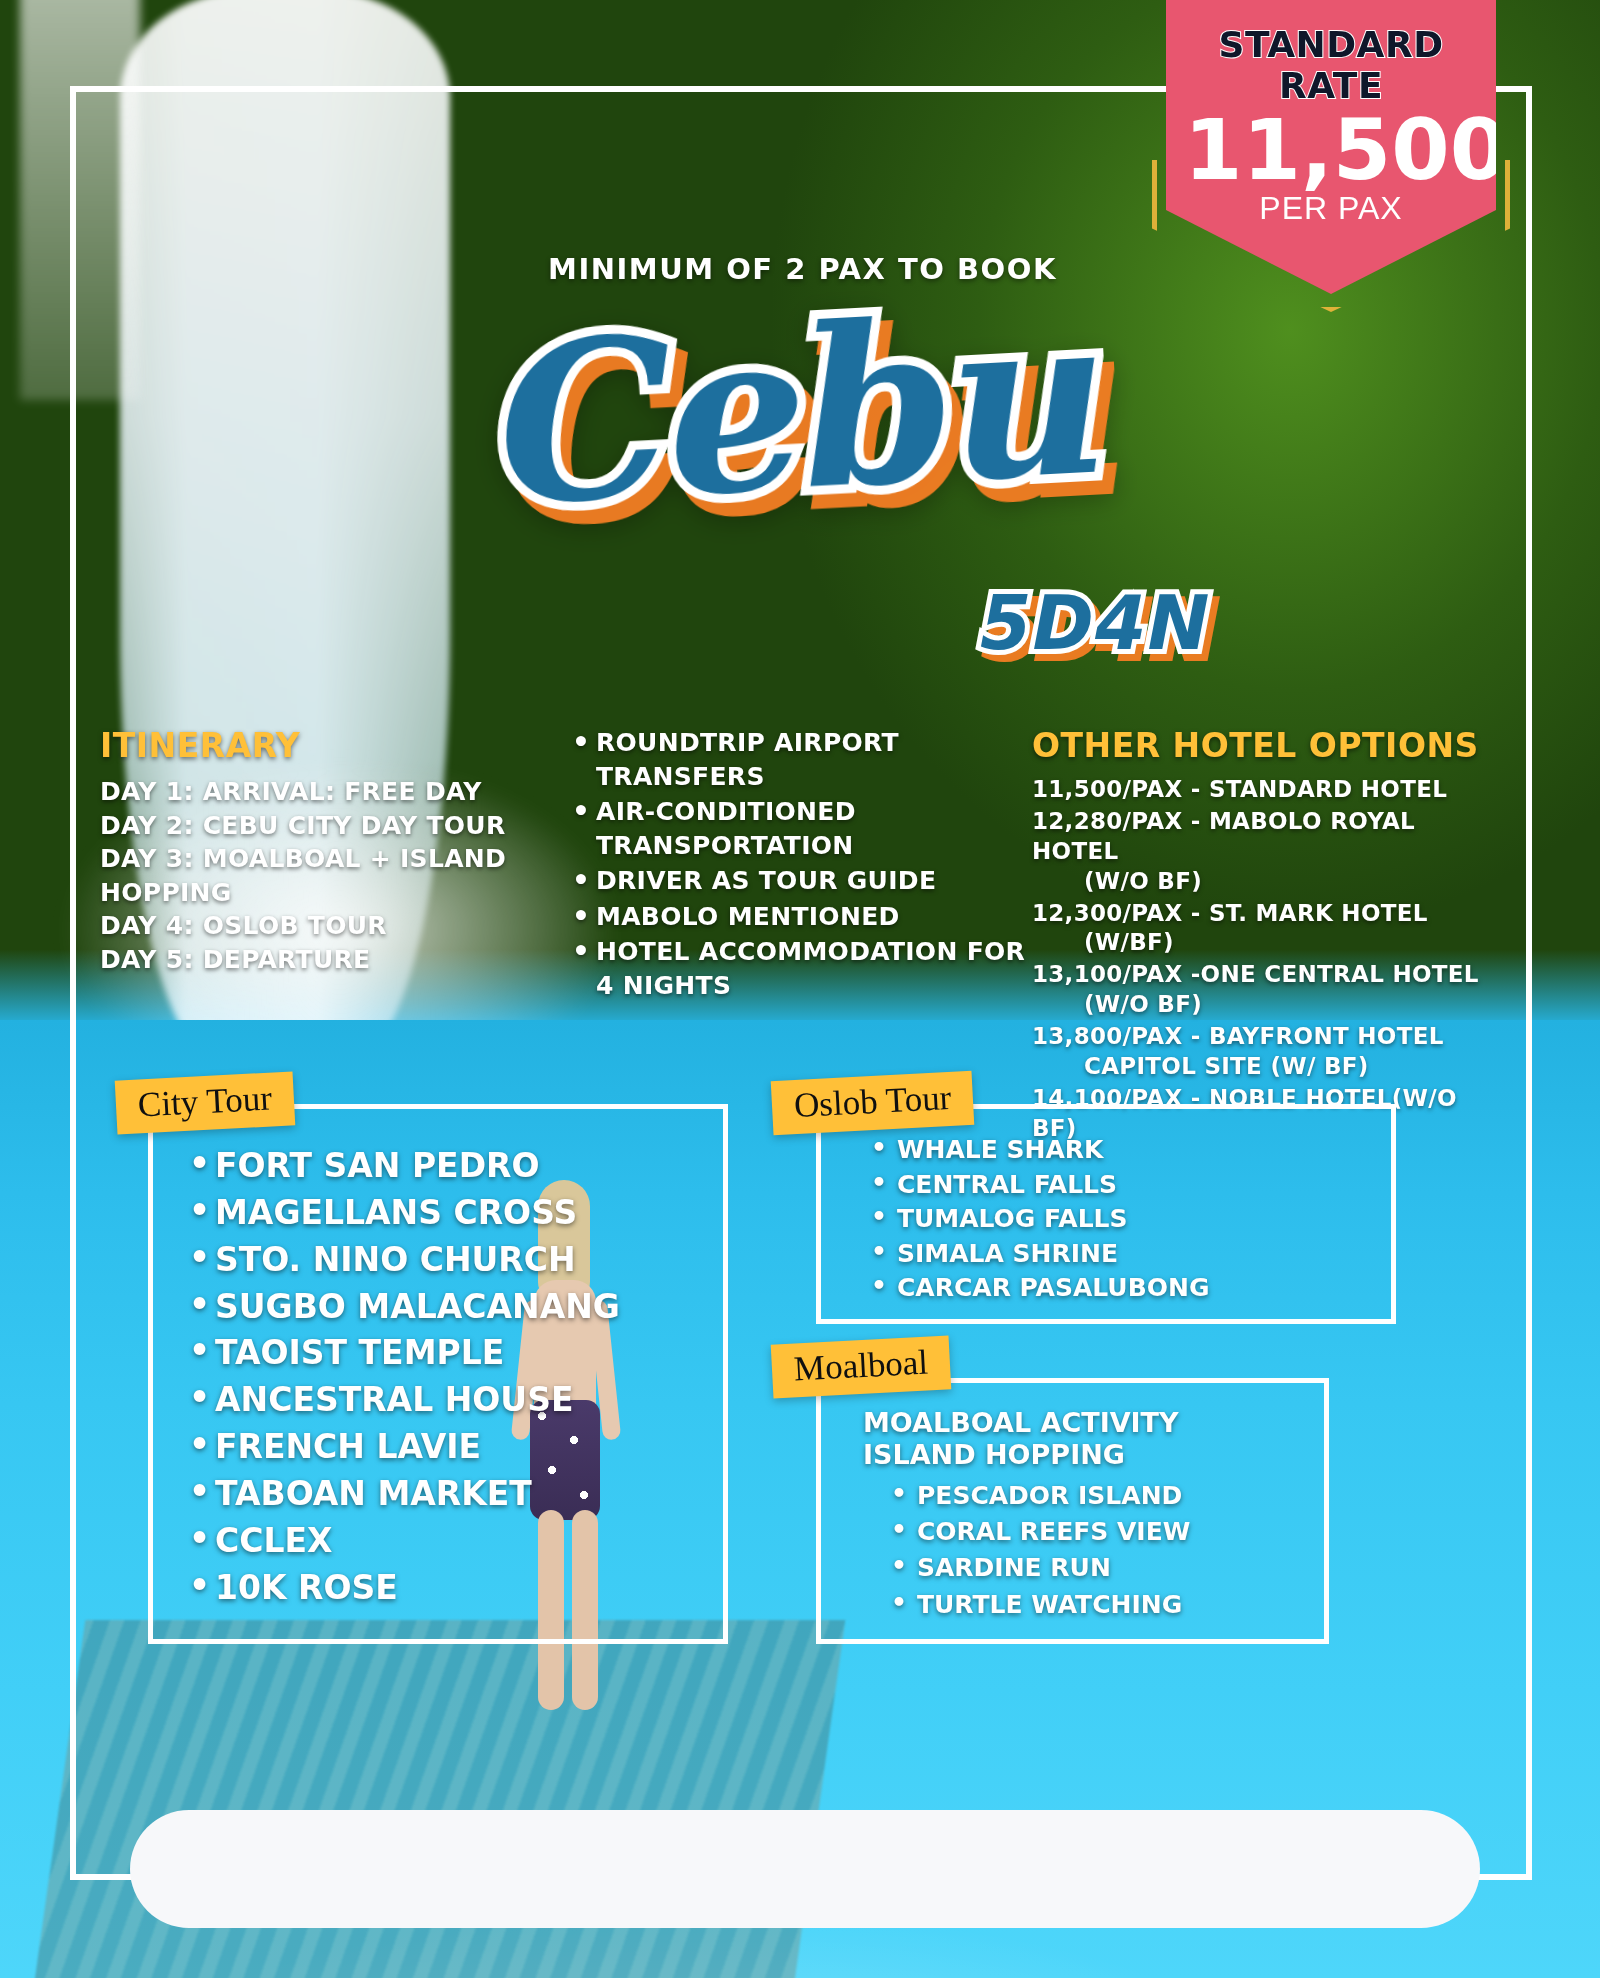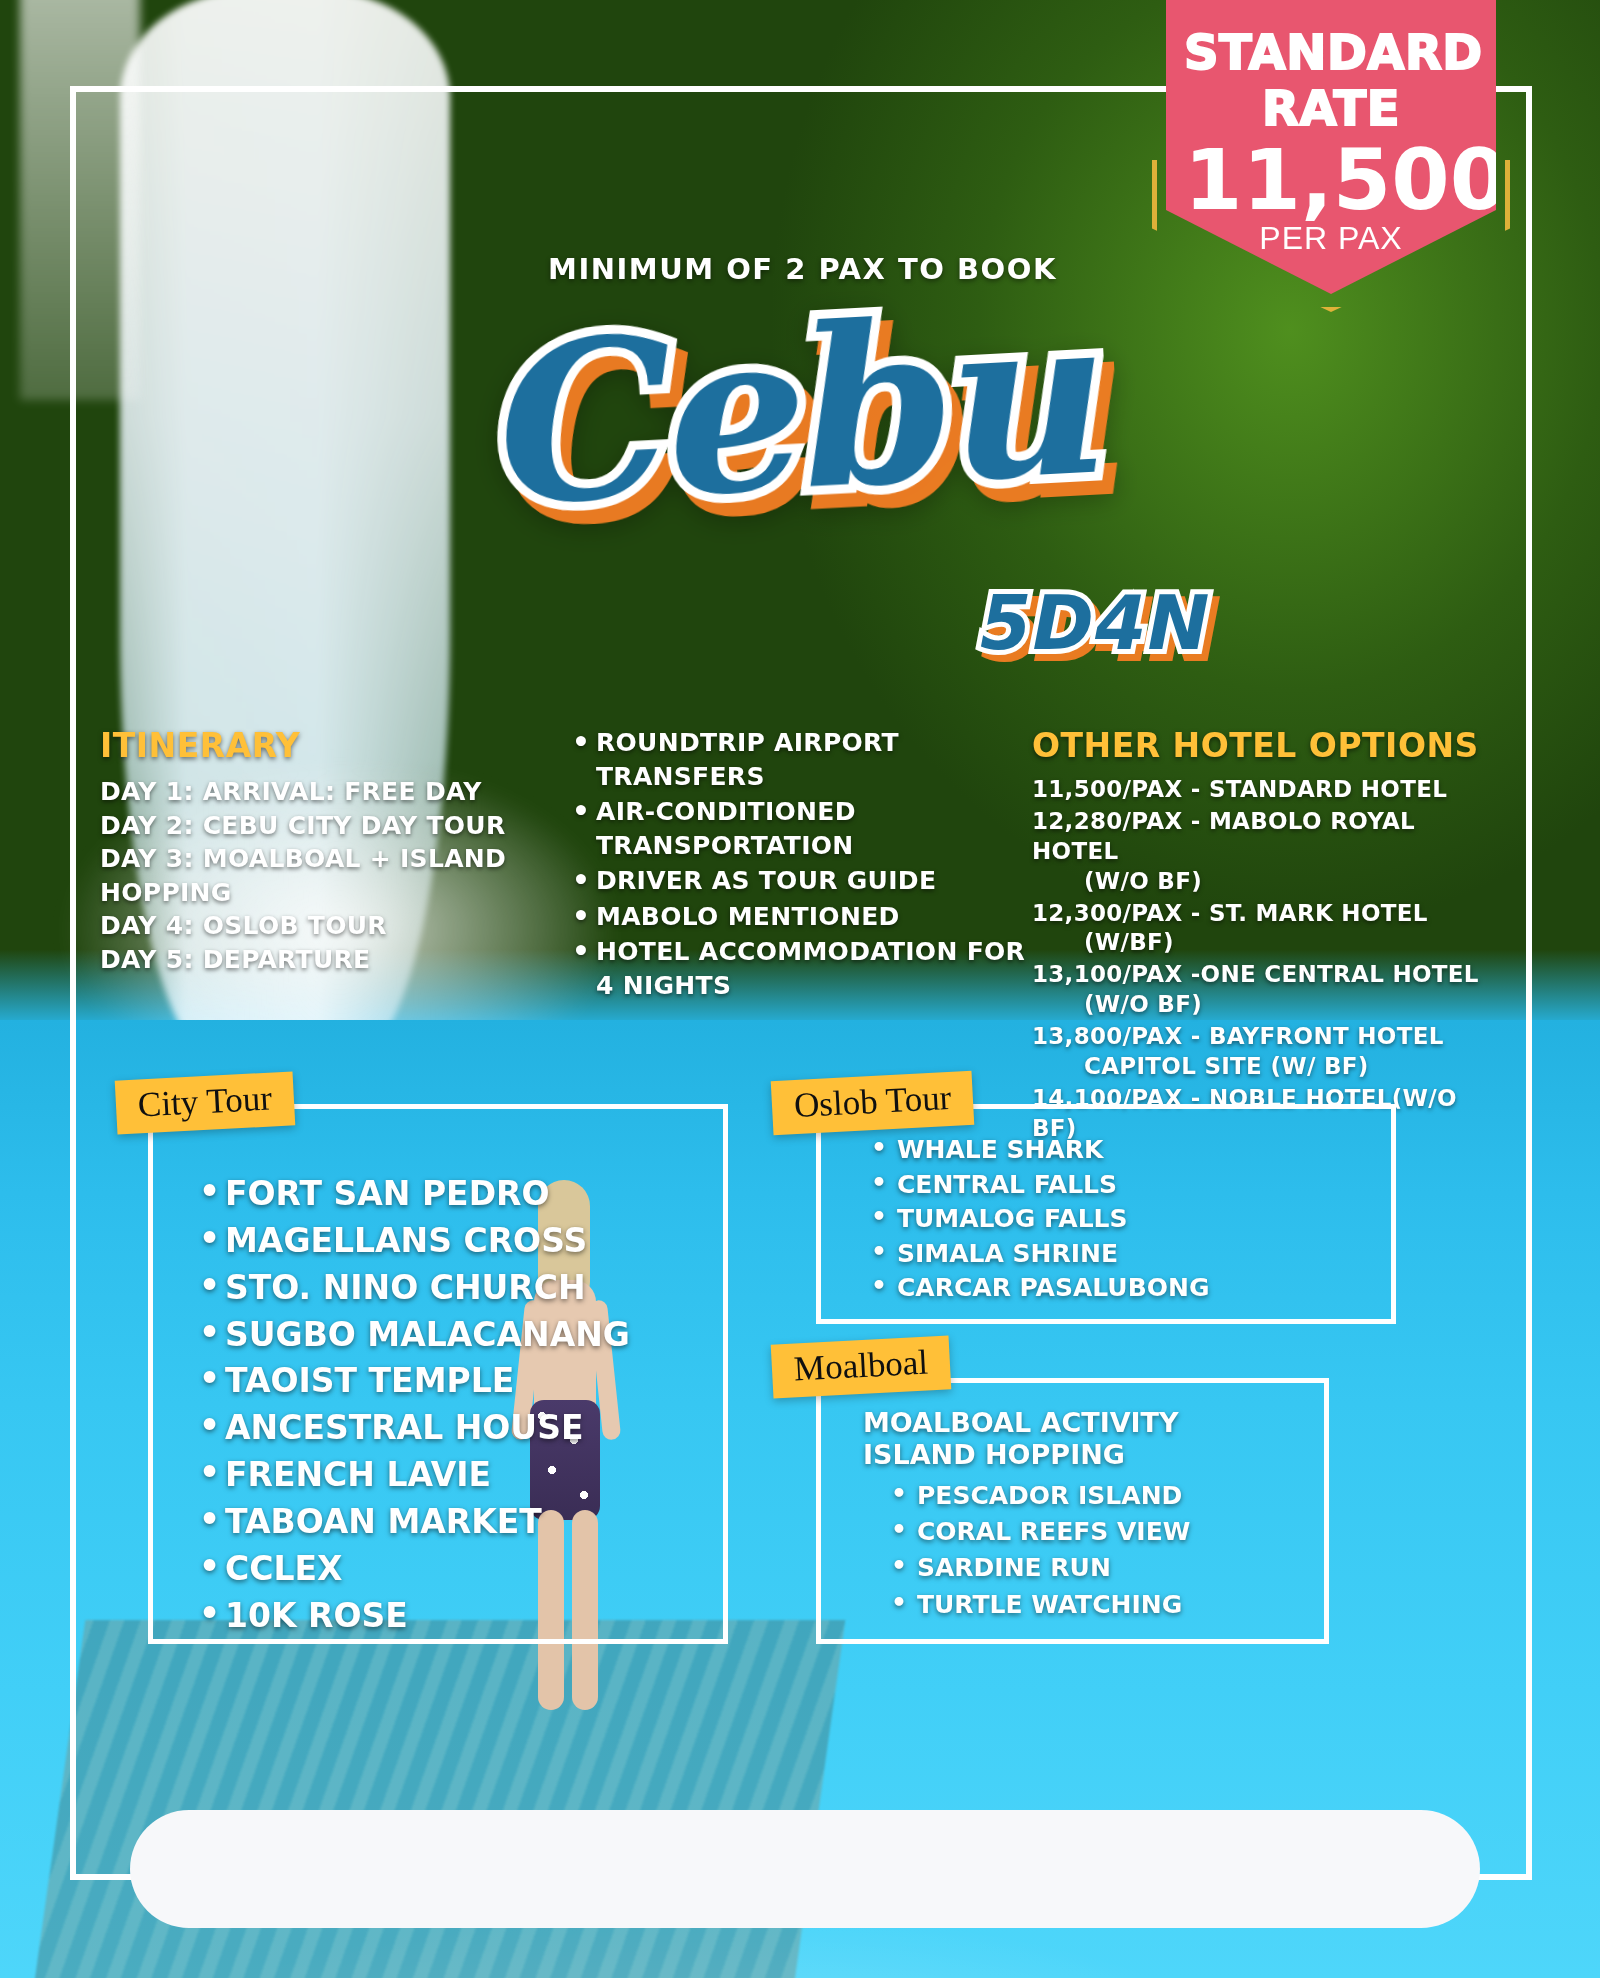--- a/index.html
+++ b/index.html
@@ -121,23 +121,23 @@
     position: relative;
     background: #e8566f;
     padding: 30px 18px 22px;
     text-align: center;
     clip-path: polygon(0 0, 100% 0, 100% 72%, 50% 100%, 0 72%);
     height: 300px;
   }
   .ribbon-title {
     font-family: "DejaVu Sans", sans-serif;
     font-weight: 800;
-    font-size: 48px;
+    font-size: 36px;
     letter-spacing: .5px;
-    color: #ffffff;
+    color: #0f172a;
     -webkit-text-stroke: 2px #ffffff;
     paint-order: stroke fill;
     text-shadow: 0 0 0 #fff;
   }
   .ribbon-price {
     font-family: "DejaVu Sans", sans-serif;
     font-weight: 800;
     font-size: 84px;
     line-height: 1.02;
     color: #ffffff;
@@ -270,21 +270,21 @@
     position: relative;
     color: #ffffff;
     font-family: "DejaVu Sans", sans-serif;
     font-weight: 800;
     text-shadow: 0 2px 5px rgba(0,0,0,.5);
     padding-left: 34px;
   }
   .box li::before { content: "•"; position: absolute; left: 8px; top: -2px; }
 
   #city-box { left: 148px; top: 1104px; width: 580px; height: 540px; }
-  #city-box ul { padding: 34px 0 0 38px; margin-top: 28px; }
+  #city-box ul { padding: 34px 0 0 28px; }
   #city-box li { font-size: 33px; line-height: 1.42; }
   #city-tag { left: 116px; top: 1076px; }
 
   #oslob-box { left: 816px; top: 1104px; width: 580px; height: 220px; }
   #oslob-box ul { padding: 24px 0 0 42px; }
   #oslob-box li { font-size: 25px; line-height: 1.38; }
   #oslob-tag { left: 772px; top: 1076px; }
 
   #moalboal-box { left: 816px; top: 1378px; width: 513px; height: 266px; }
   #moalboal-box .mb-head {

